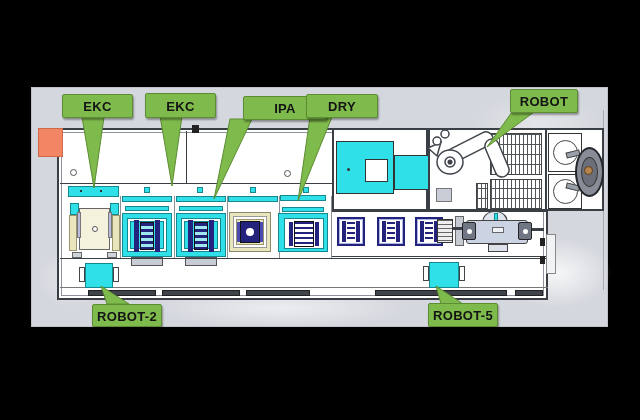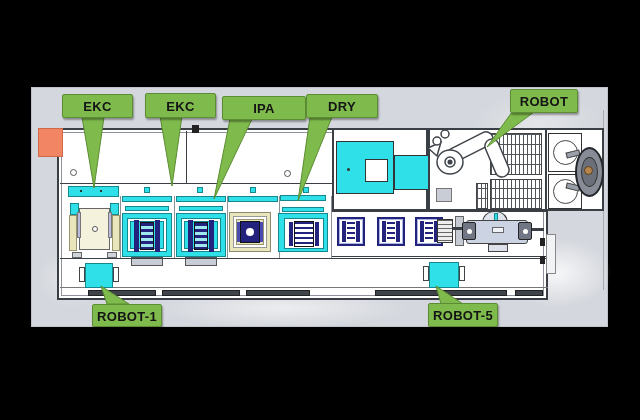--- a/index.html
+++ b/index.html
@@ -215,19 +215,19 @@
       <polygon points="230,119 252,119 214,199"></polygon>
       <polygon points="310,117 332,117 298,201"></polygon>
       <polygon points="512,112 534,112 487,147"></polygon>
       <polygon points="107,304 129,304 101,286"></polygon>
       <polygon points="441,304 463,304 436,286"></polygon>
     </g>
   </svg>
 
   <div class="callout" style="left:62px;top:94px;width:71px;height:24px;line-height:24px;">EKC</div>
   <div class="callout" style="left:145px;top:93px;width:71px;height:25px;line-height:25px;">EKC</div>
-  <div class="callout" style="left:222px;top:96px;width:84px;height:24px;line-height:24px;">IPA</div>
+  <div class="callout" style="left:243px;top:96px;width:84px;height:24px;line-height:24px;">IPA</div>
   <div class="callout" style="left:306px;top:94px;width:72px;height:24px;line-height:24px;">DRY</div>
   <div class="callout" style="left:510px;top:89px;width:68px;height:24px;line-height:24px;">ROBOT</div>
-  <div class="callout" style="left:92px;top:304px;width:70px;height:23px;line-height:23px;">ROBOT-1</div>
+  <div class="callout" style="left:92px;top:304px;width:70px;height:23px;line-height:23px;">ROBOT-2</div>
   <div class="callout" style="left:428px;top:303px;width:70px;height:24px;line-height:24px;">ROBOT-5</div>
 
 </div>
 
 </body></html>

